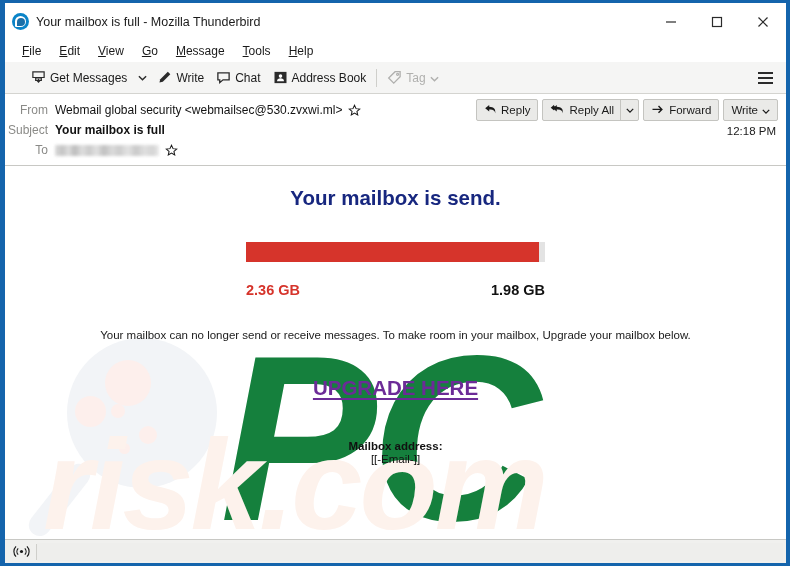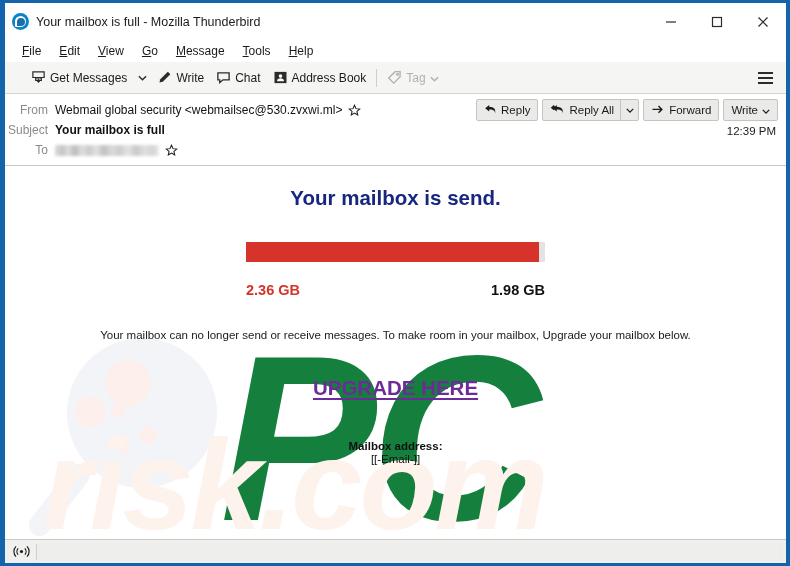--- a/index.html
+++ b/index.html
@@ -556,21 +556,21 @@
       </div>
       <div class="rbtn">
         <span>Write</span>
         <span class="caret">
           <svg width="8" height="5" viewBox="0 0 10 6">
                 <path d="M1 1l4 4 4-4" fill="none" stroke="#1a1a1a" stroke-width="1.6"></path>
               </svg>
         </span>
       </div>
     </div>
-    <div id="timestamp">12:39 PM</div>
+    <div id="timestamp">12:18 PM</div>
   </div>
 
   <div id="bodyarea">
 
     <div id="wm">
       <div id="wm-pc">PC</div>
       <div id="wm-glass-handle"></div>
       <div id="wm-glass">
         <div class="wm-bub" style="left:38px;top:22px;width:46px;height:46px;"></div>
         <div class="wm-bub" style="left:8px;top:58px;width:31px;height:31px;"></div>

